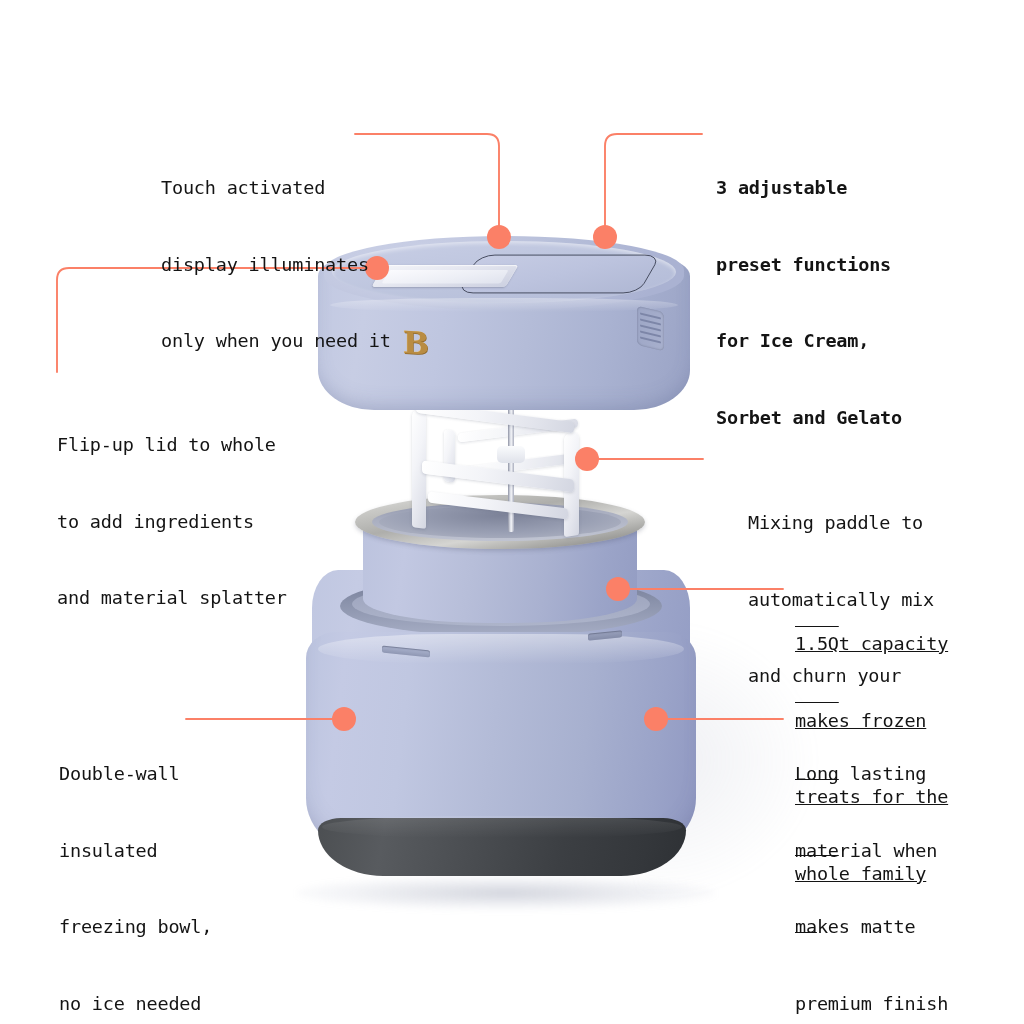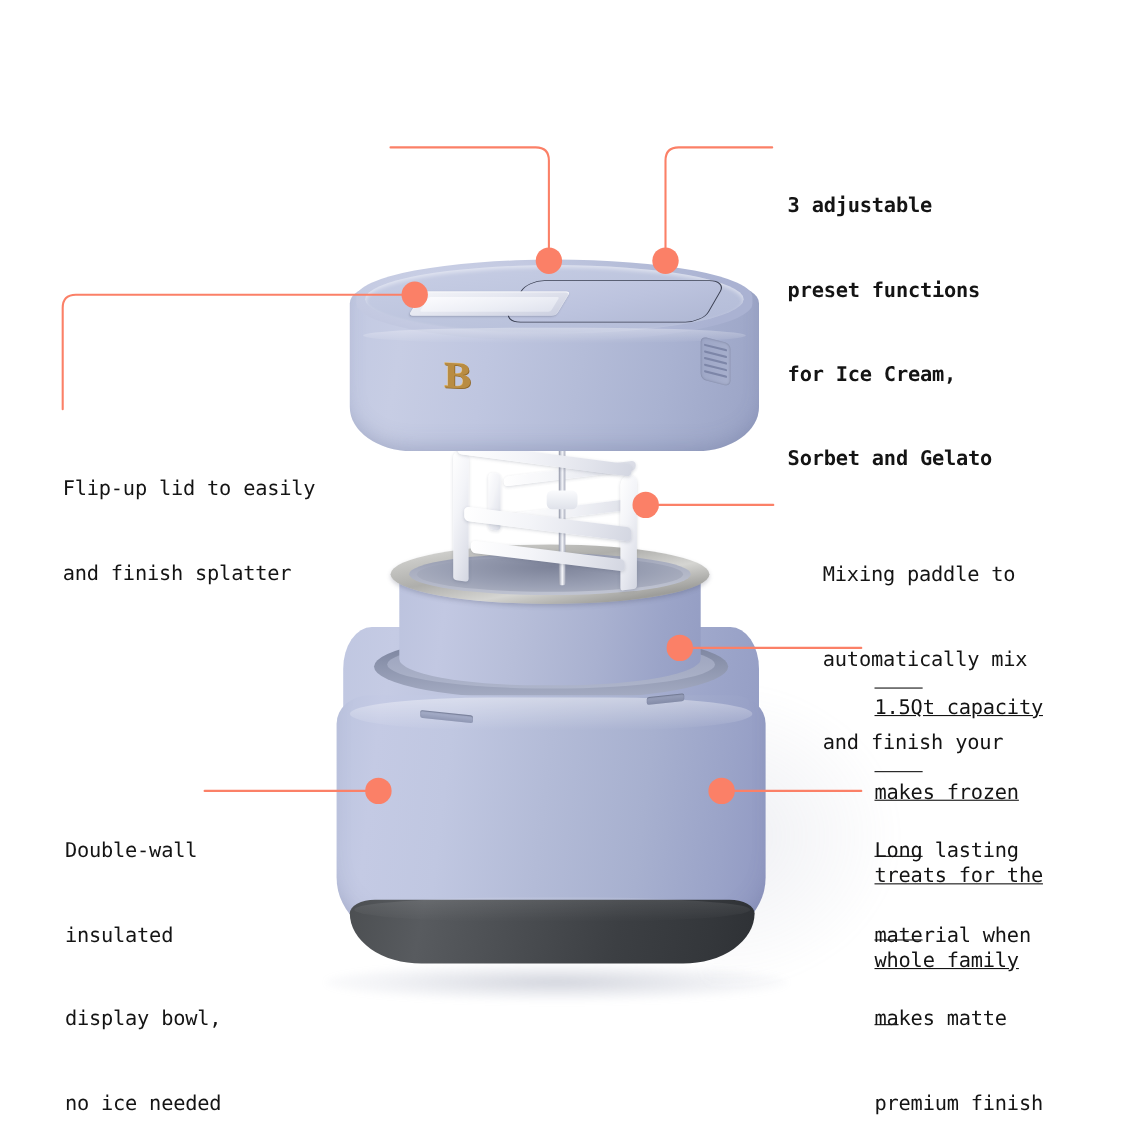--- a/index.html
+++ b/index.html
@@ -470,50 +470,56 @@
   </svg>
 
   <div class="dot" style="left:487px; top:225px; width:24px; height:24px;"></div>
   <div class="dot" style="left:593px; top:225px; width:24px; height:24px;"></div>
   <div class="dot" style="left:365px; top:256px; width:24px; height:24px;"></div>
   <div class="dot" style="left:575px; top:447px; width:24px; height:24px;"></div>
   <div class="dot" style="left:606px; top:577px; width:24px; height:24px;"></div>
   <div class="dot" style="left:332px; top:707px; width:24px; height:24px;"></div>
   <div class="dot" style="left:644px; top:707px; width:24px; height:24px;"></div>
 
+  <div class="callout" style="left:161px; top:124px; text-align:left;">
+    <span class="ln">Touch activated</span>
+    <span class="ln">display illuminates</span>
+    <span class="ln">only when you need it</span>
+  </div>
 
   <div class="callout" style="left:716px; top:124px;font-weight:bold;">
     <span class="ln">3 adjustable</span>
     <span class="ln">preset functions</span>
     <span class="ln">for Ice Cream,</span>
     <span class="ln">Sorbet and Gelato</span>
   </div>
 
   <div class="callout" style="left:57px; top:381px;">
-    <span class="ln">Flip-up lid to easily</span>
-    <span class="ln">and finish splatter</span>
+    <span class="ln">Flip-up lid to whole</span>
+    <span class="ln">to add ingredients</span>
+    <span class="ln">and material splatter</span>
   </div>
 
   <div class="callout" style="left:716px; top:459px;margin-left:32px;">
     <span class="ln">Mixing paddle to</span>
     <span class="ln">automatically mix</span>
-    <span class="ln">and finish your</span>
+    <span class="ln">and churn your</span>
   </div>
 
   <div class="callout" style="left:795px; top:580px;text-decoration:underline;">
     <span class="ln">1.5Qt capacity</span>
     <span class="ln">makes frozen</span>
     <span class="ln">treats for the</span>
     <span class="ln">whole family</span>
   </div>
 
   <div class="callout" style="left:59px; top:710px;">
     <span class="ln">Double-wall</span>
     <span class="ln">insulated</span>
-    <span class="ln">display bowl,</span>
+    <span class="ln">freezing bowl,</span>
     <span class="ln">no ice needed</span>
   </div>
 
   <div class="callout" style="left:795px; top:710px;">
     <span class="ln">Long lasting</span>
     <span class="ln">material when</span>
     <span class="ln">makes matte</span>
     <span class="ln">premium finish</span>
   </div>
 

